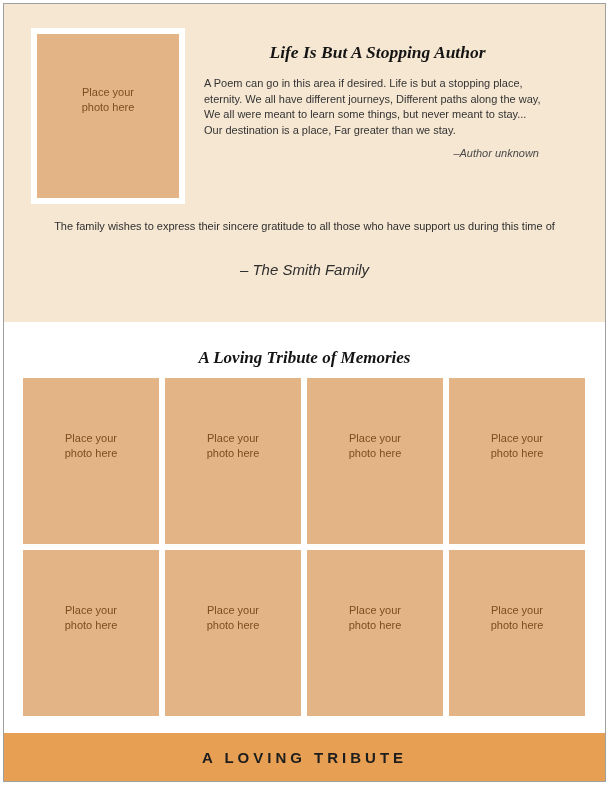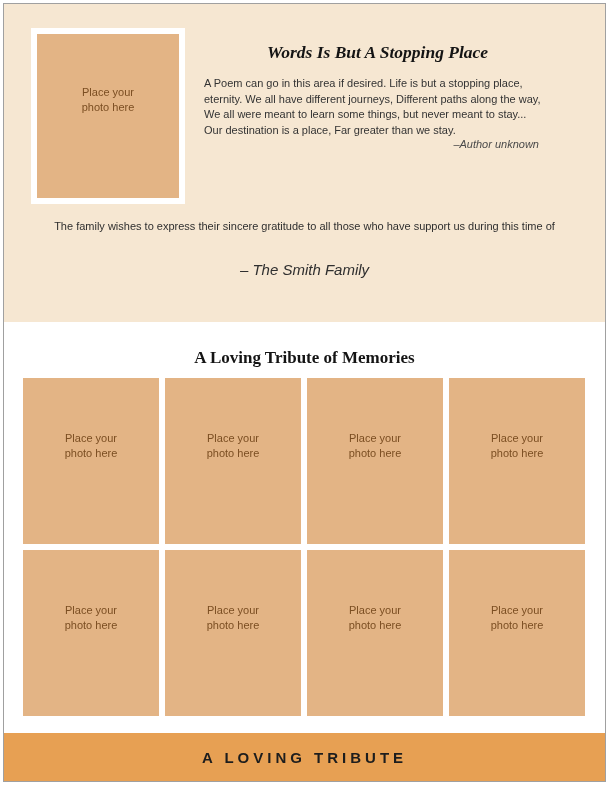--- a/index.html
+++ b/index.html
@@ -71,21 +71,21 @@
     color: #141414;
     margin: 0 0 13px 0;
   }
   .poem-line {
     font-size: 11px;
     line-height: 15.5px;
     color: var(--dark_text, #333333);
     white-space: nowrap;
   }
   .poem-attrib {
-    margin-top: 0;
+    margin-top: 9px;
     text-align: right;
     padding-right: 12px;
     font-size: 11px;
     font-style: italic;
     color: #4a4a4a;
   }
   .gratitude {
     position: absolute;
     left: 0;
     top: 215px;
@@ -116,20 +116,21 @@
     background: #ffffff;
   }
   .mid-title {
     position: absolute;
     left: 0;
     top: 26px;
     width: 100%;
     text-align: center;
     font-family: "Liberation Serif", serif;
     font-weight: bold;
+    font-style: italic;
     font-size: 17px;
     color: #141414;
     margin: 0;
   }
   .photo-grid {
     position: absolute;
     left: 19px;
     top: 56px;
     width: 562px;
     height: 338px;
@@ -170,21 +171,21 @@
 
   <div class="top-section">
 
     <div class="photo-frame">
       <div class="photo-ph">
         <span class="ph-label">Place your photo here</span>
       </div>
     </div>
 
     <div class="poem-col">
-      <h1 class="poem-title">Words Is But A Stopping Place</h1>
+      <h1 class="poem-title">Life Is But A Stopping Author</h1>
       <div class="poem-line">A Poem can go in this area if desired. Life is but a stopping place,</div>
       <div class="poem-line">eternity. We all have different journeys, Different paths along the way,</div>
       <div class="poem-line">We all were meant to learn some things, but never meant to stay...</div>
       <div class="poem-line">Our destination is a place, Far greater than we stay.</div>
       <div class="poem-attrib">–Author unknown</div>
     </div>
 
     <div class="gratitude">
       <div class="gratitude-line">The family wishes to express their sincere gratitude to all those who have support us during this time of</div>
     </div>

